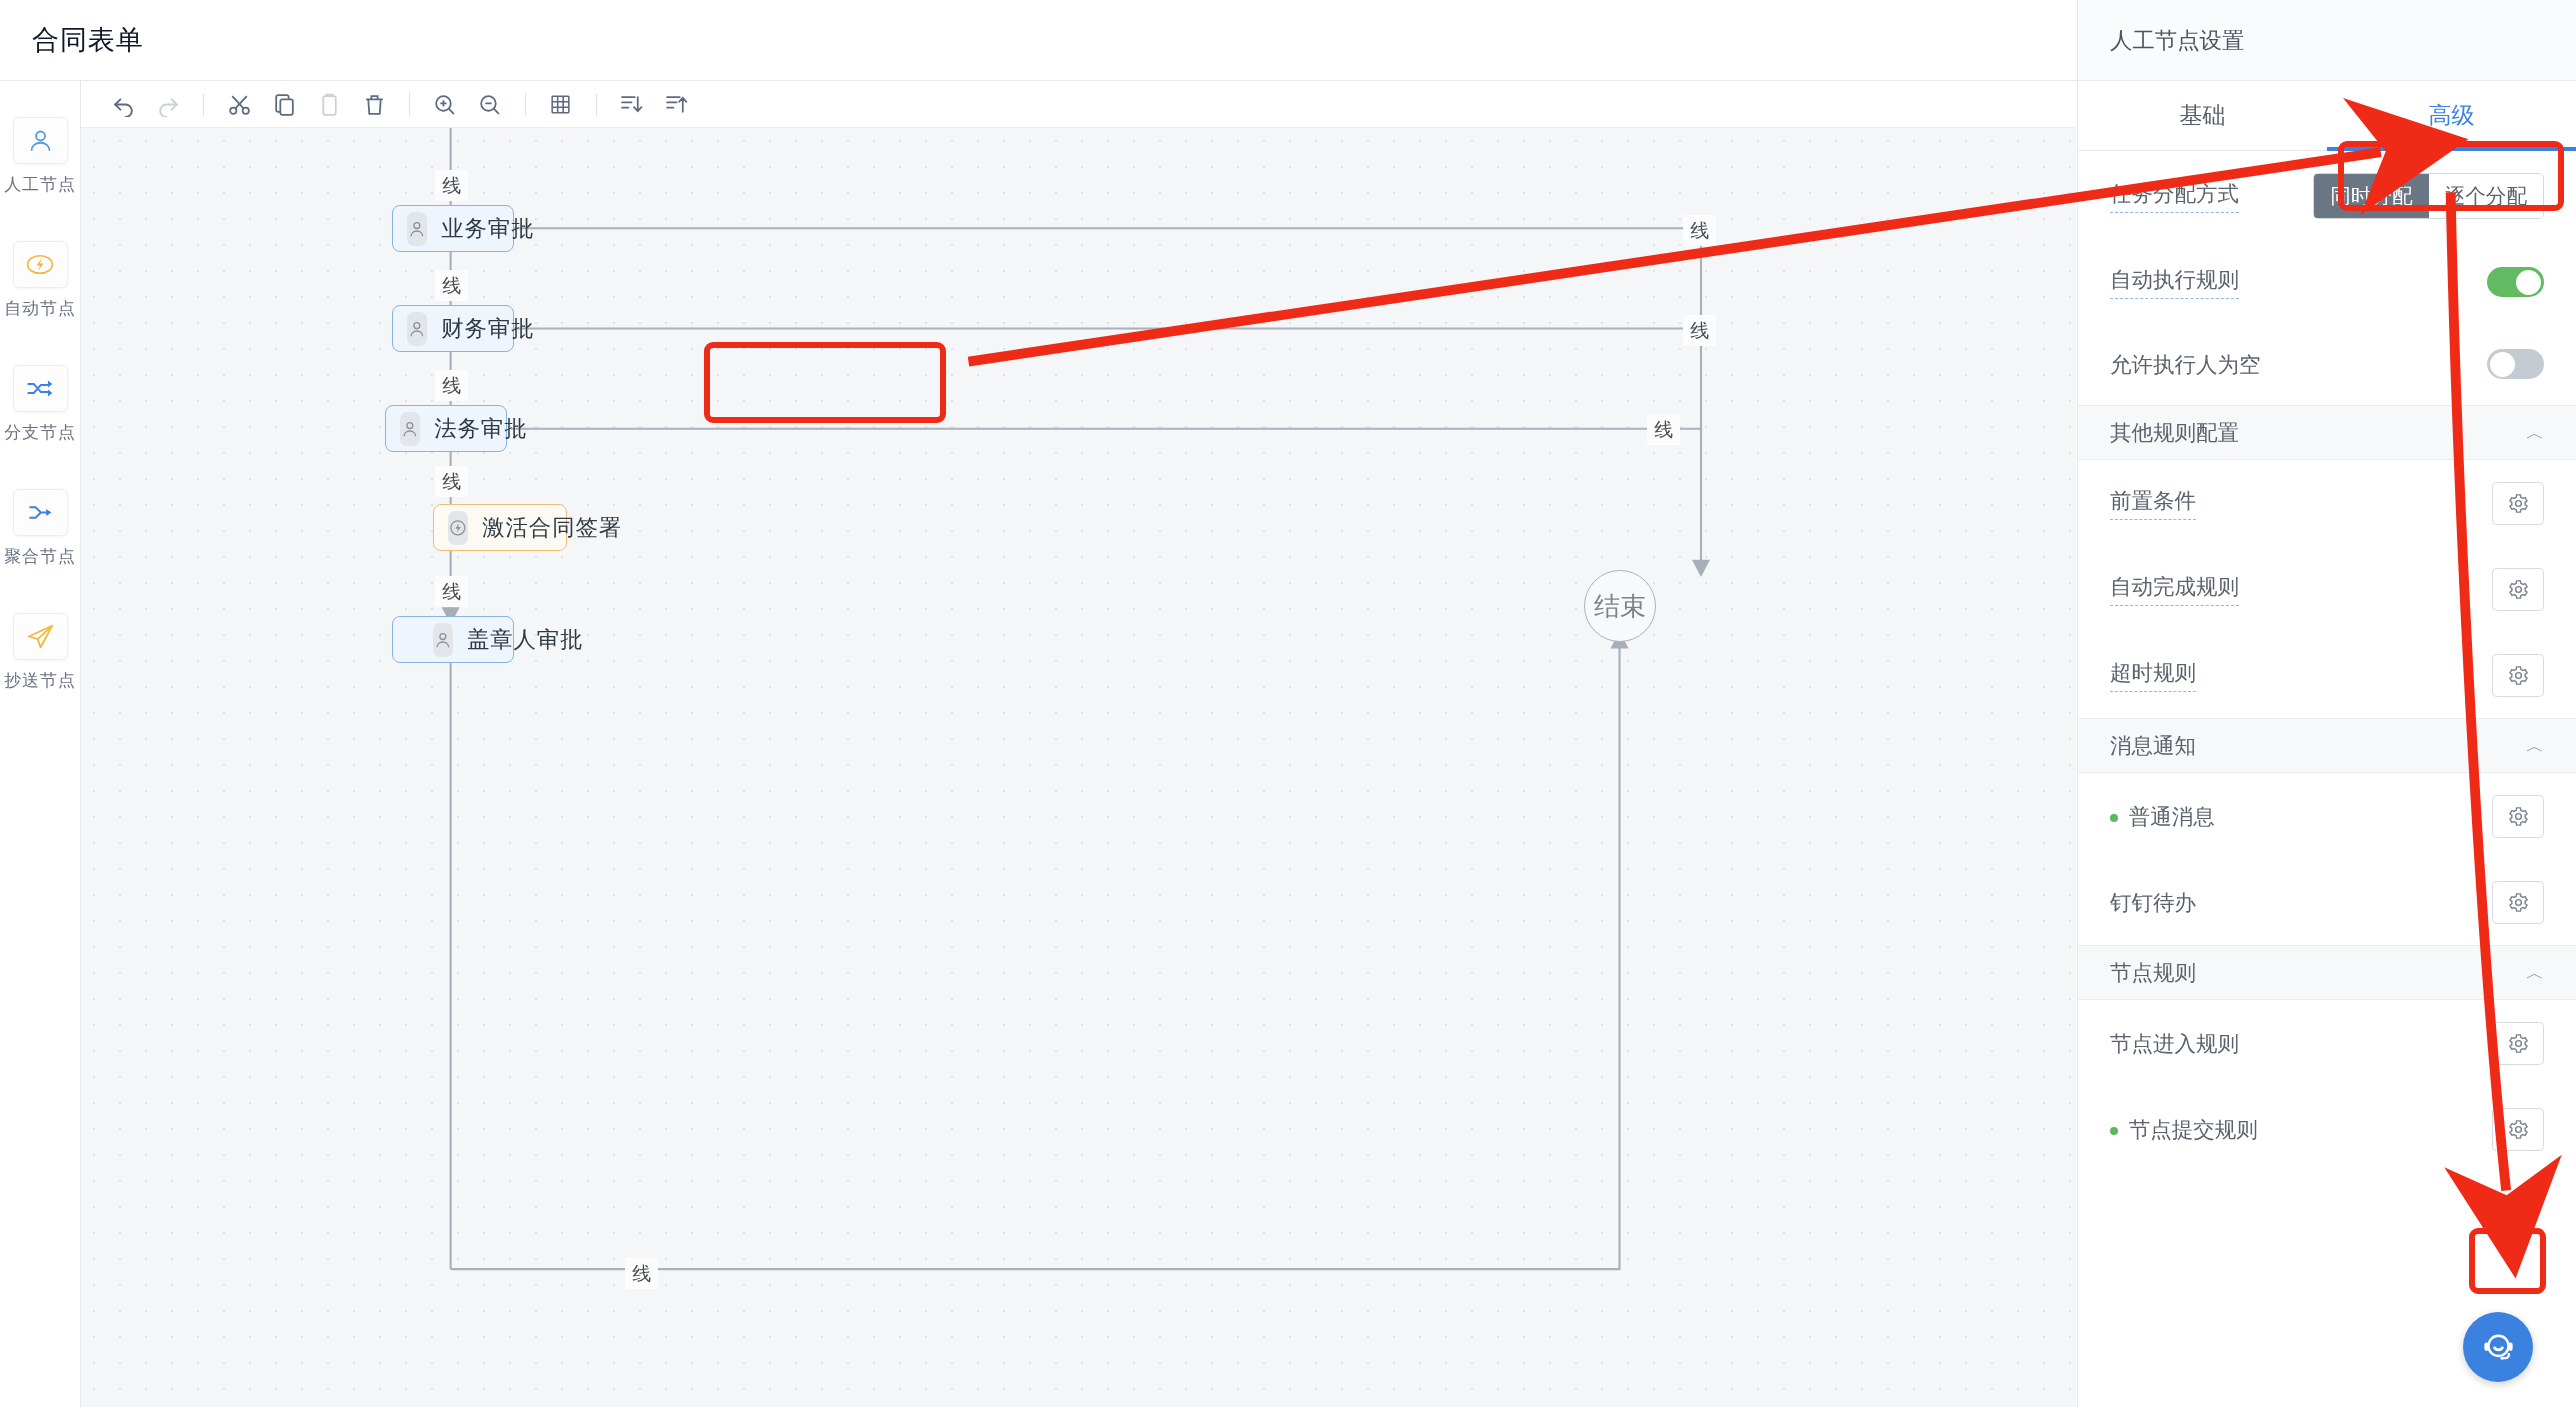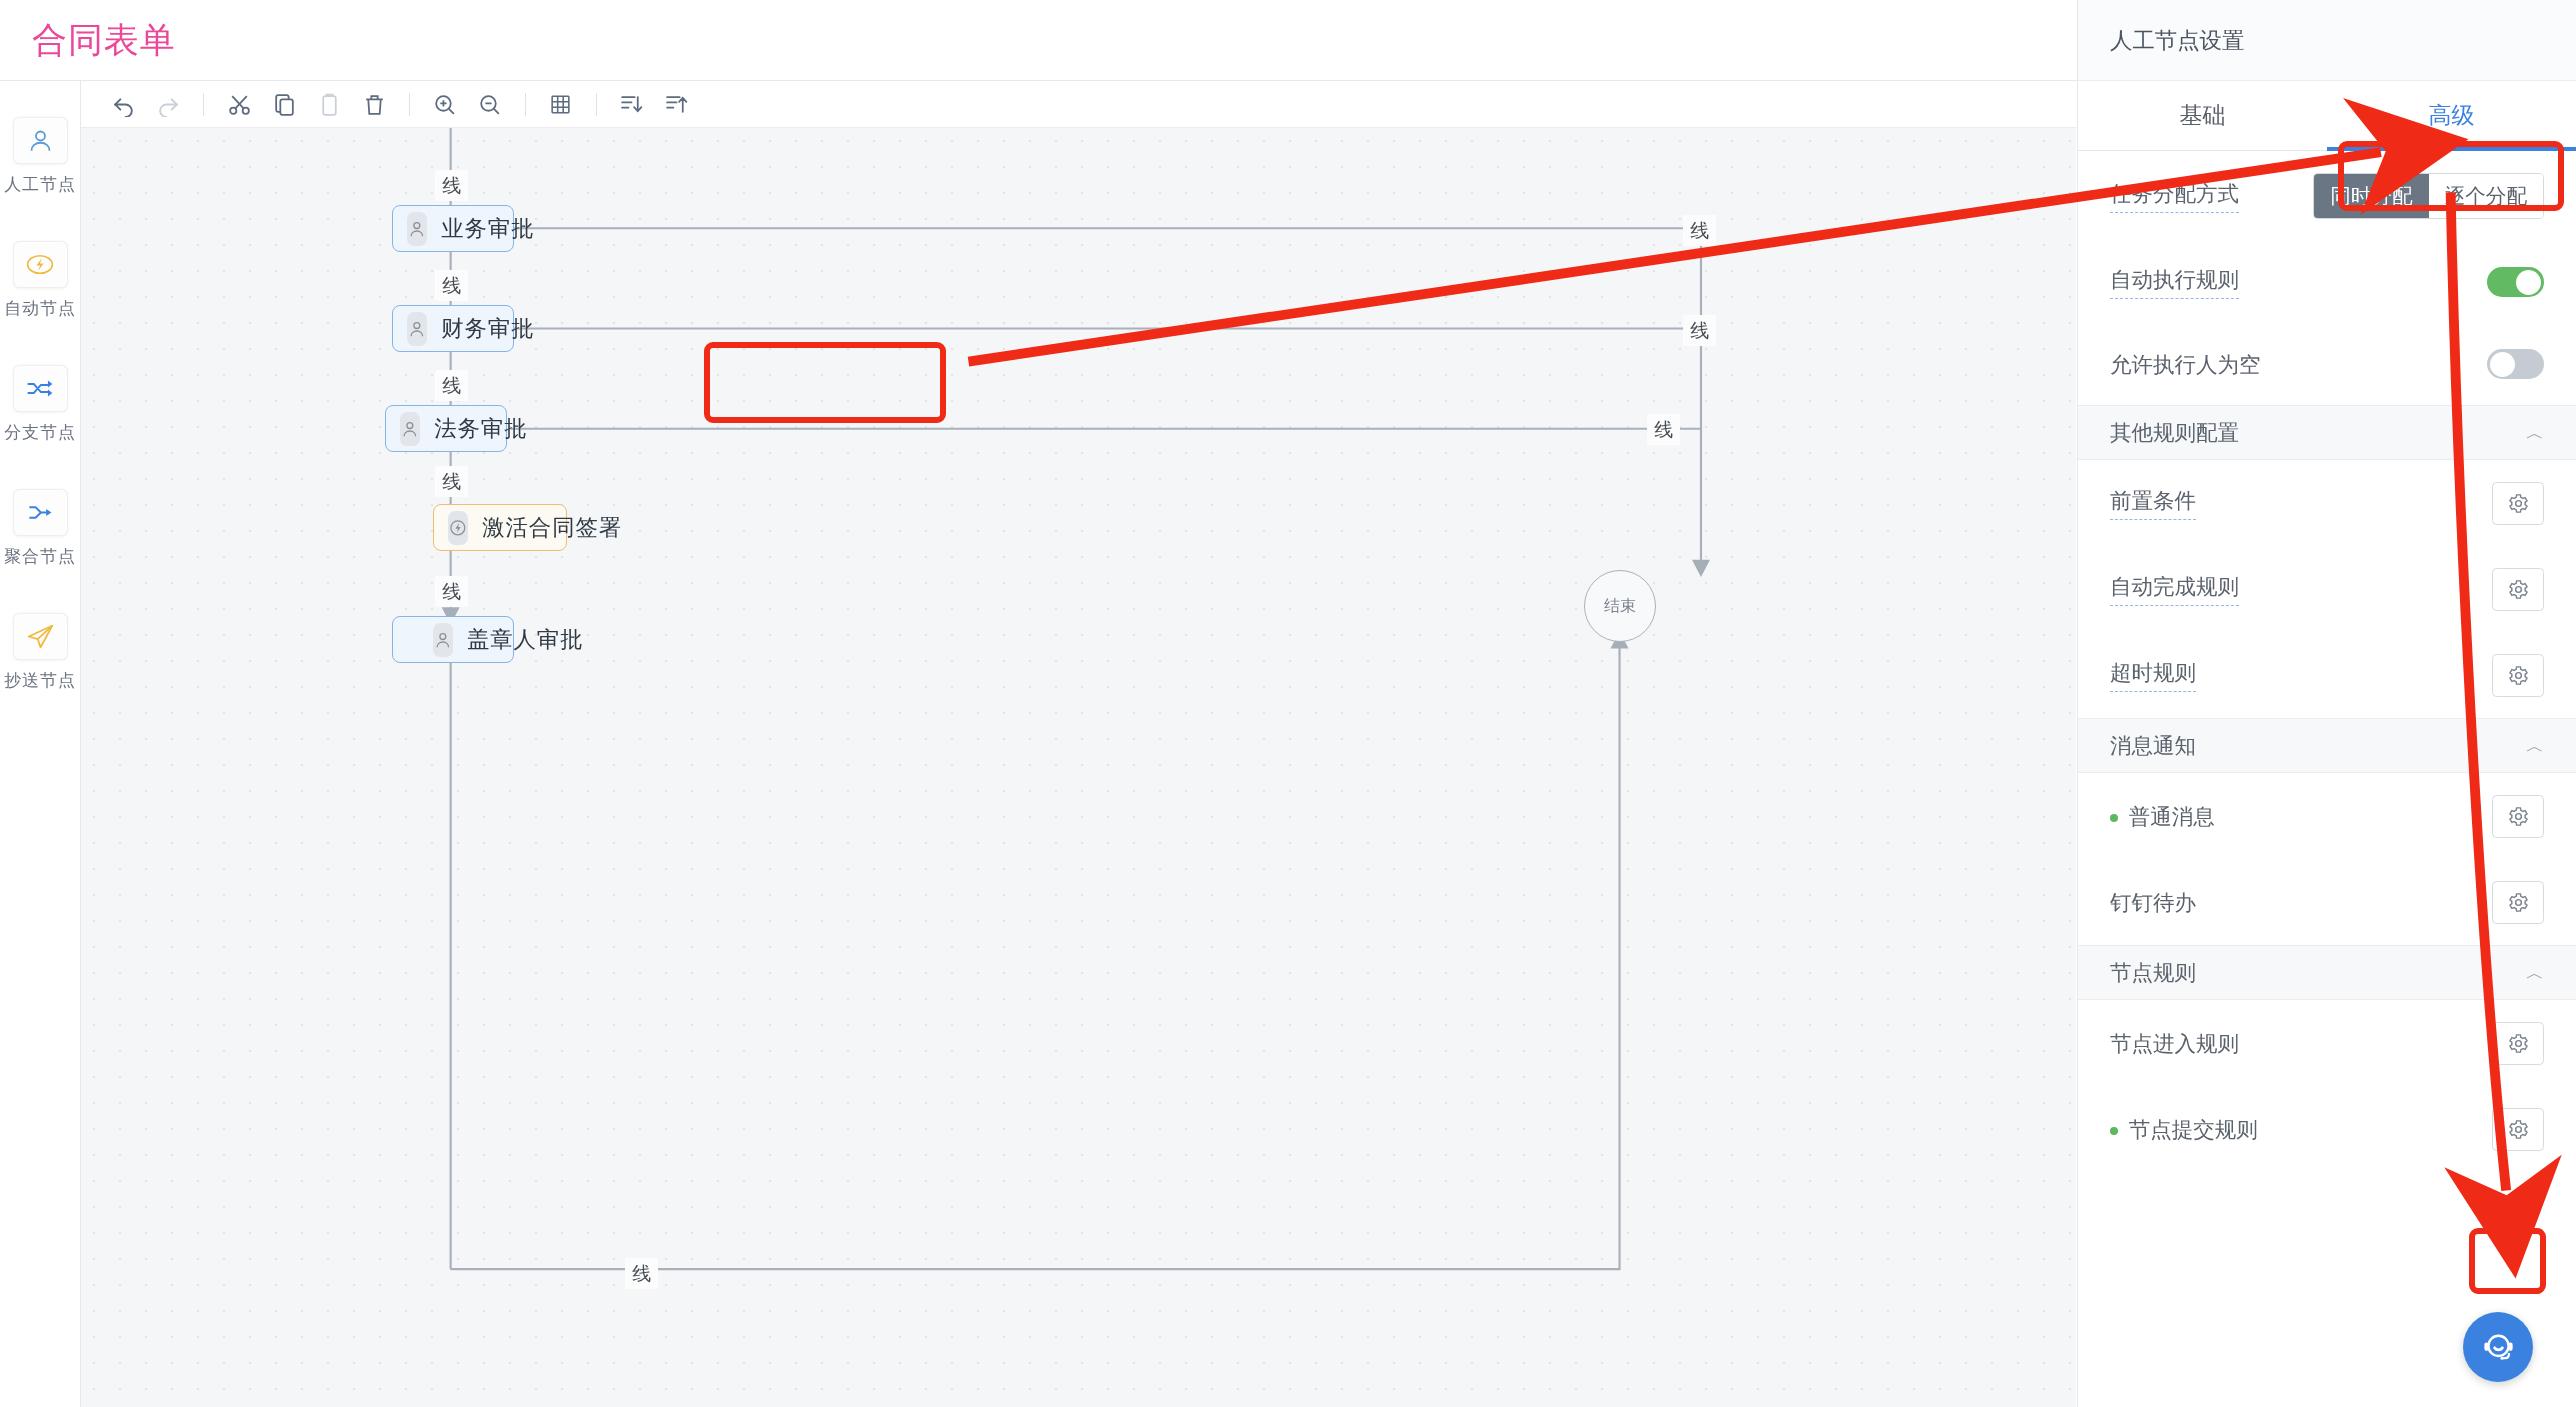--- a/index.html
+++ b/index.html
@@ -10,21 +10,21 @@
   }
   #app { position: relative; width: 2576px; height: 1407px; }
 
   
   .topbar {
     position: absolute; left: 0; top: 0; width: 2576px; height: 81px;
     background: #fff; border-bottom: 0.9px solid #e8e8e8;
     display: flex; align-items: center;
   }
   .app-title {
-    margin-left: 32px; font-size: 35px; color: #ec4899; letter-spacing: 0.9px;
+    margin-left: 32px; font-size: 27px; color: #0f172a; letter-spacing: 0.9px;
   }
   .topbar-right {
     margin-left: auto; display: flex; align-items: center; gap: 30px; padding-right: 32px;
   }
   .link-new { color: #f4752a; font-size: 22.4px; white-space: nowrap; }
   .icon-btn {
     width: 38px; height: 38px; display: flex; align-items: center; justify-content: center;
     color: #8c99a8;
   }
   .circle-icon {
@@ -83,21 +83,21 @@
   .node-ic {
     width: 34px; height: 34px; border-radius: 7.2px; background: #e2e6ea;
     display: flex; align-items: center; justify-content: center; margin-right: 14.3px;
     color: #8a9099;
   }
   .node-label { white-space: nowrap; text-align: center; }
   .end-node {
     position: absolute; width: 72px; height: 72px; border-radius: 50%;
     border: 1.3px solid #aab2bd; background: #f7f9fa;
     display: flex; align-items: center; justify-content: center;
-    font-size: 16px; color: #7b838e;
+    font-size: 26px; color: #7b838e;
   }
   .edge-label {
     position: absolute; background: #fcfcfc; color: #474d55;
     font-size: 19px; padding: 2.7px 7.2px; white-space: nowrap;
   }
   svg.edges { position: absolute; left: 0; top: 0; width: 1995px; height: 1279px; pointer-events: none; }
 
   
   .panel {
     position: absolute; left: 2077px; top: 0; width: 499px; height: 1407px;

